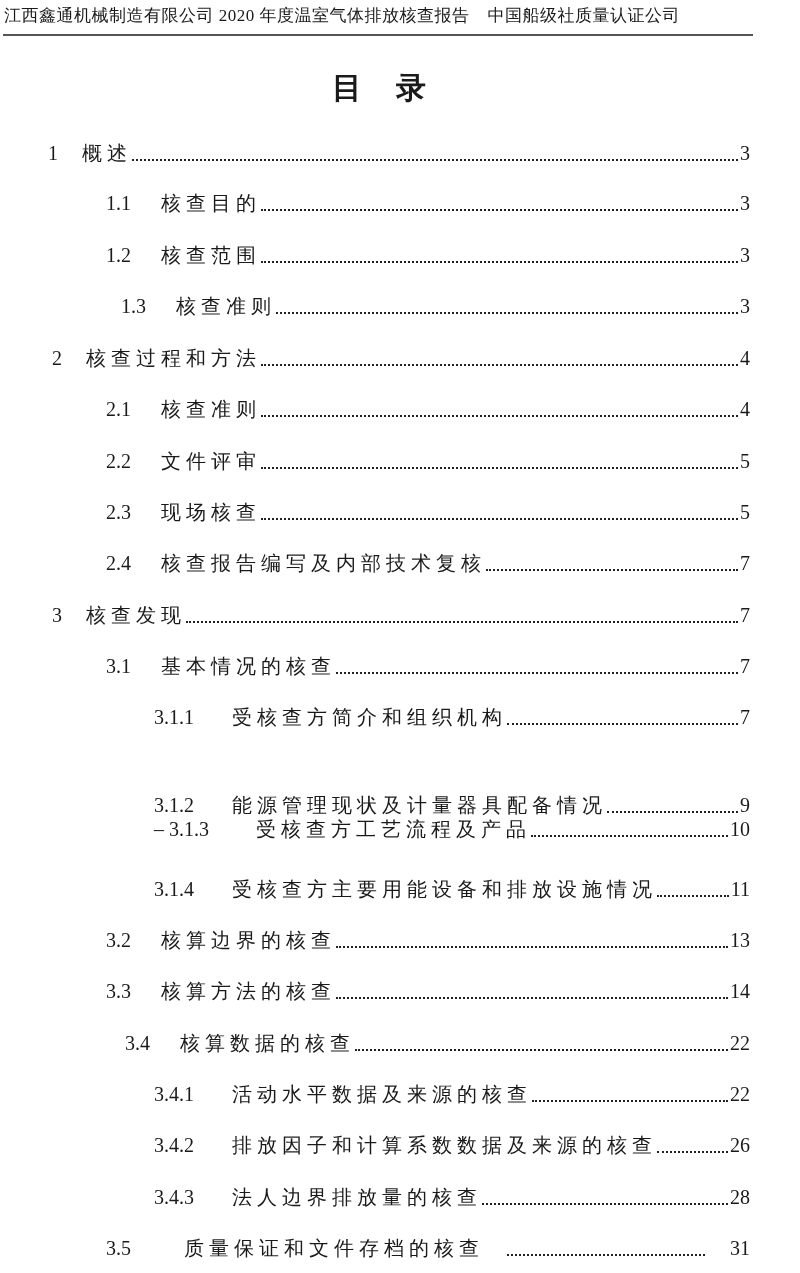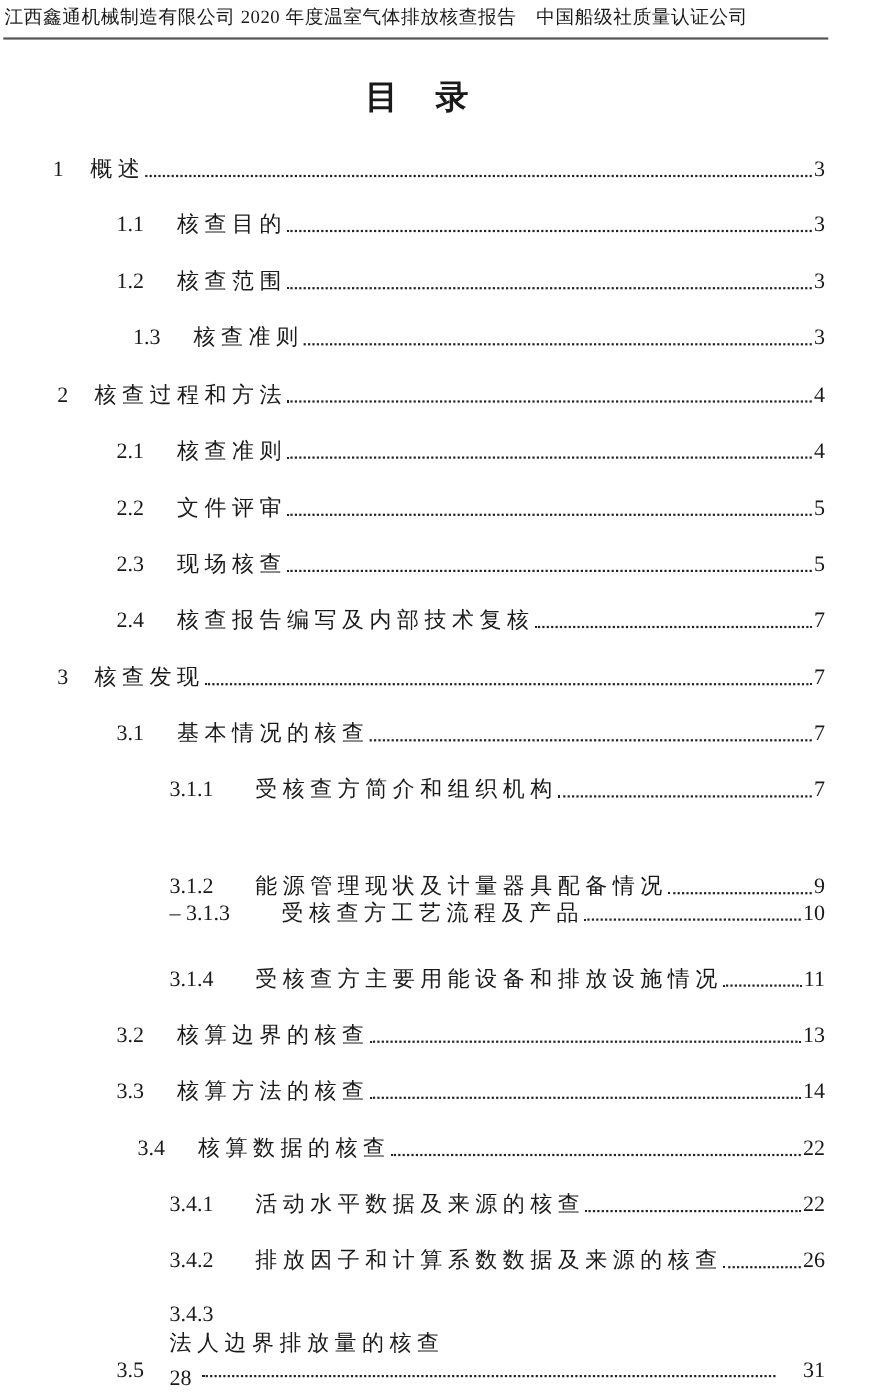--- a/index.html
+++ b/index.html
@@ -163,24 +163,25 @@
       <span class="label">活动水平数据及来源的核查</span>
       <span class="dots"></span>
       <span class="page">22</span>
     </div>
   <div class="row l3" style="top:1132px;left:154px;">
       <span class="num">3.4.2</span>
       <span class="label">排放因子和计算系数数据及来源的核查</span>
       <span class="dots"></span>
       <span class="page">26</span>
     </div>
-  <div class="row l3" style="top:1184px;left:154px;flex-direction:column;">
+  <div class="row l3" style="top:1184px;left:154px;">
       <span class="num">3.4.3</span>
       <span class="label">法人边界排放量的核查</span>
       <span class="dots"></span>
       <span class="page">28</span>
     </div>
   <div class="row l2" style="top:1235px;left:106px;gap:23px;">
       <span class="num">3.5</span>
+      <span class="label">质量保证和文件存档的核查</span>
       <span class="dots"></span>
       <span class="page">31</span>
     </div>
 </div>
 
 </body></html>

